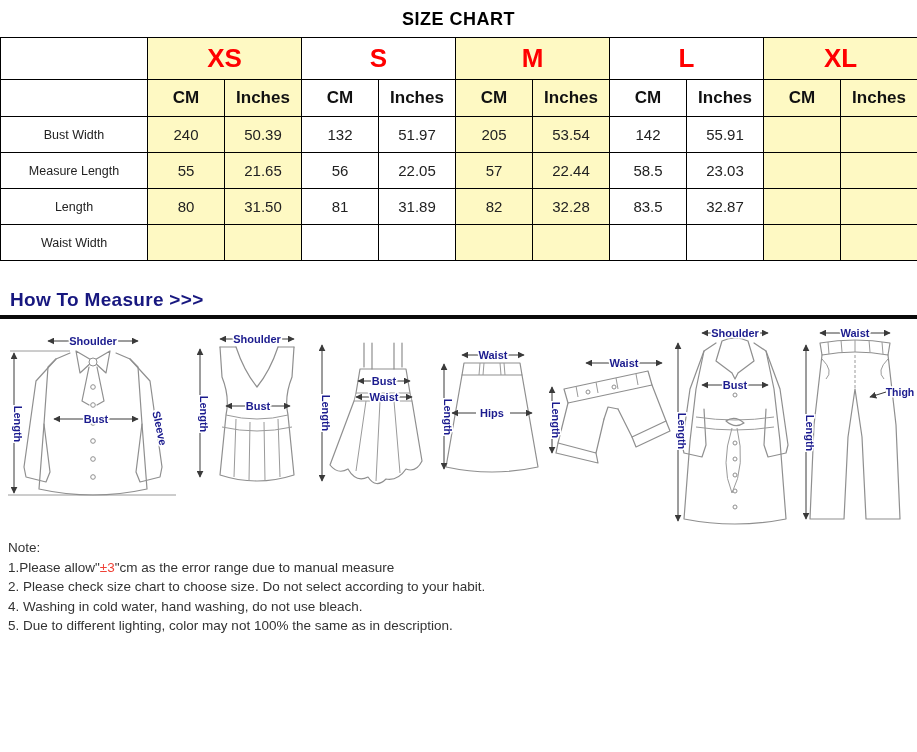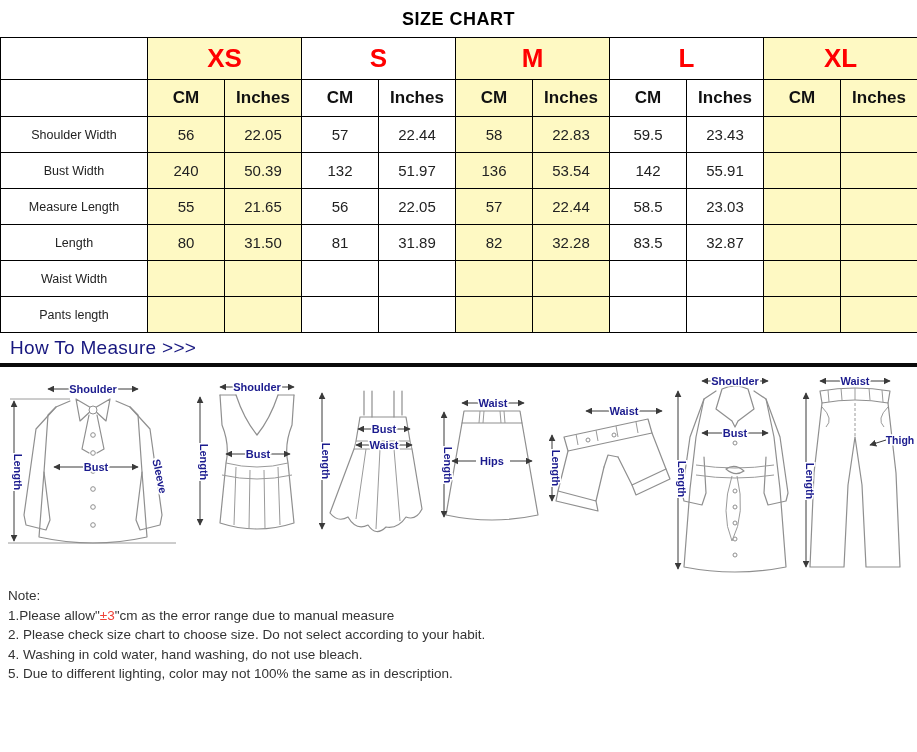--- a/index.html
+++ b/index.html
@@ -9,21 +9,21 @@
 
   table.size-chart { border-collapse:collapse; table-layout:fixed; width:917px; }
   .size-chart th, .size-chart td { border:1px solid #000; text-align:center; vertical-align:middle; padding:0; overflow:hidden; }
   tr.sizes th, tr.sizes td { height:41px; }
   tr.sizes th { font-size:26px; font-weight:bold; color:#ff0000; }
   tr.units th { height:36px; font-size:17px; font-weight:bold; color:#111; }
   tbody td { height:35px; font-size:15px; color:#222; }
   td.rowlabel { font-size:12.5px; color:#222; }
   .g { background:#fef9c3; }
 
-  .measure-head { color:#17177f; font-size:19px; font-weight:normal; margin:4px 0 4px 10px; letter-spacing:.3px; }
+  .measure-head { color:#17177f; font-size:19px; font-weight:bold; margin:28px 0 4px 10px; letter-spacing:.3px; }
   .divider { height:4px; background:#0a0a0a; }
 
   svg.figures { display:block; margin-top:2px; }
   .garment { fill:none; stroke:#8f8f8f; stroke-width:1.2; stroke-linejoin:round; stroke-linecap:round; }
   .garment-fine { fill:none; stroke:#9a9a9a; stroke-width:1; }
   .btn { fill:#fff; stroke:#8f8f8f; stroke-width:1; }
   .mline { stroke:#3a3a3a; stroke-width:1; fill:none; }
   .mlabel { fill:#1b1b8e; font-size:11px; font-weight:bold; text-anchor:middle;
             stroke:#ffffff; stroke-width:3px; paint-order:stroke; }
 
@@ -67,39 +67,26 @@
       <th class="g">CM</th>
       <th class="g">Inches</th>
       <th>CM</th>
       <th>Inches</th>
       <th class="g">CM</th>
       <th class="g">Inches</th>
     </tr>
   </thead>
   <tbody>
     <tr>
-      <td class="rowlabel">Shoulder Width</td>
-      <td class="g">56</td>
-      <td class="g">22.05</td>
-      <td>57</td>
-      <td>22.44</td>
-      <td class="g">58</td>
-      <td class="g">22.83</td>
-      <td>59.5</td>
-      <td>23.43</td>
-      <td class="g"></td>
-      <td class="g"></td>
-    </tr>
-    <tr>
       <td class="rowlabel">Bust Width</td>
       <td class="g">240</td>
       <td class="g">50.39</td>
       <td>132</td>
       <td>51.97</td>
-      <td class="g">136</td>
+      <td class="g">205</td>
       <td class="g">53.54</td>
       <td>142</td>
       <td>55.91</td>
       <td class="g"></td>
       <td class="g"></td>
     </tr>
     <tr>
       <td class="rowlabel">Measure Length</td>
       <td class="g">55</td>
       <td class="g">21.65</td>
@@ -120,33 +107,20 @@
       <td>31.89</td>
       <td class="g">82</td>
       <td class="g">32.28</td>
       <td>83.5</td>
       <td>32.87</td>
       <td class="g"></td>
       <td class="g"></td>
     </tr>
     <tr>
       <td class="rowlabel">Waist Width</td>
-      <td class="g"></td>
-      <td class="g"></td>
-      <td></td>
-      <td></td>
-      <td class="g"></td>
-      <td class="g"></td>
-      <td></td>
-      <td></td>
-      <td class="g"></td>
-      <td class="g"></td>
-    </tr>
-    <tr>
-      <td class="rowlabel">Pants length</td>
       <td class="g"></td>
       <td class="g"></td>
       <td></td>
       <td></td>
       <td class="g"></td>
       <td class="g"></td>
       <td></td>
       <td></td>
       <td class="g"></td>
       <td class="g"></td>

